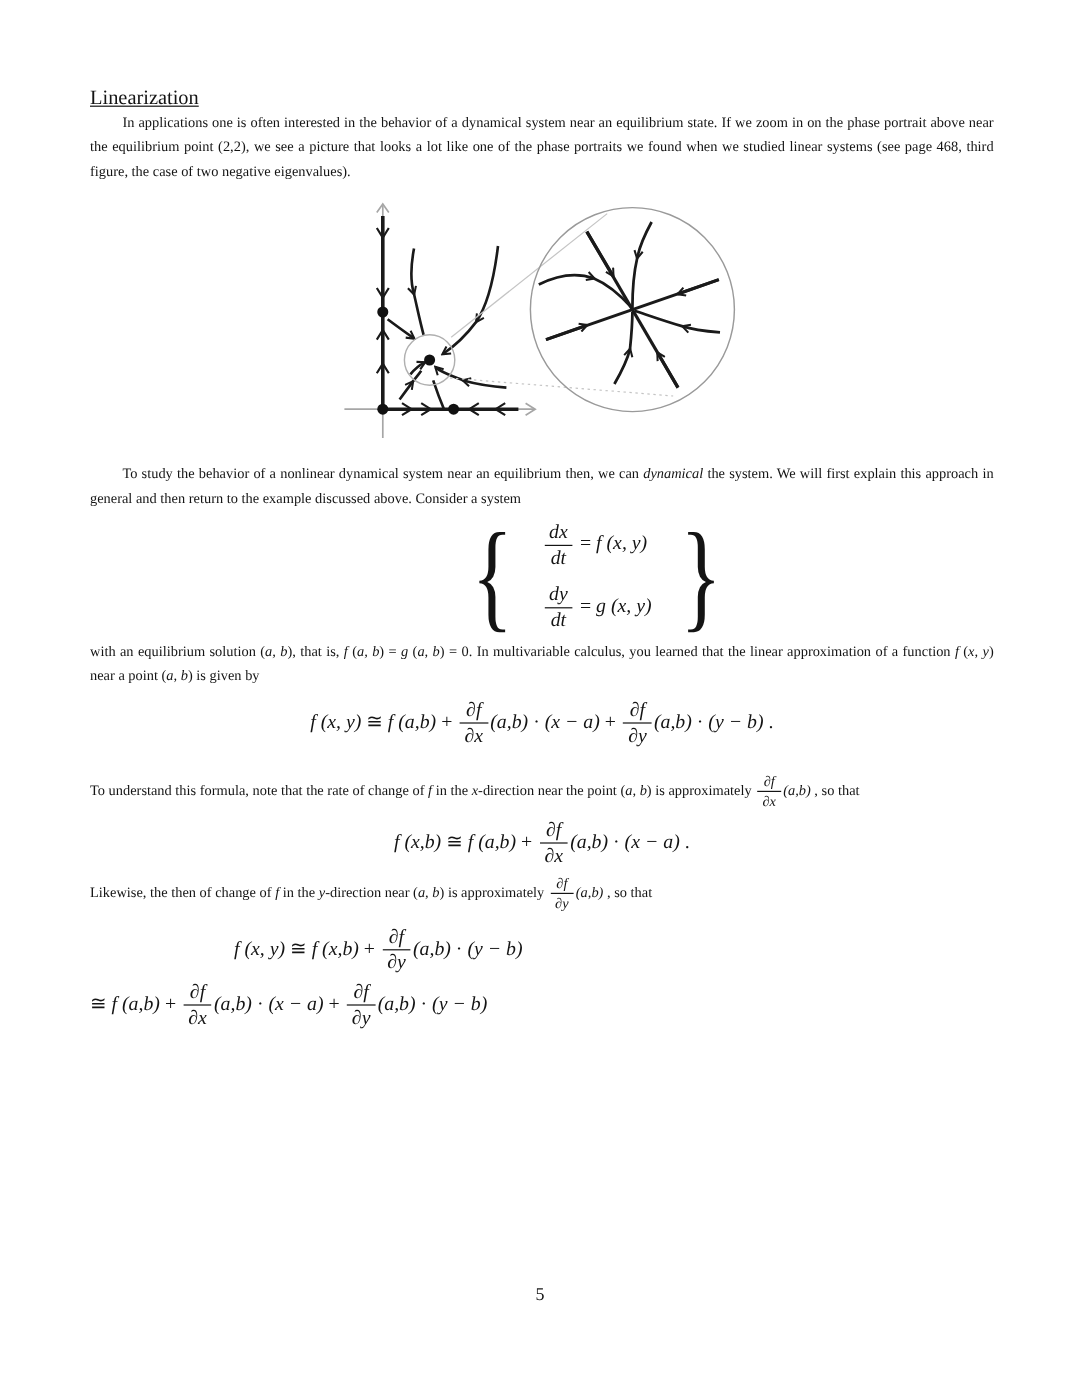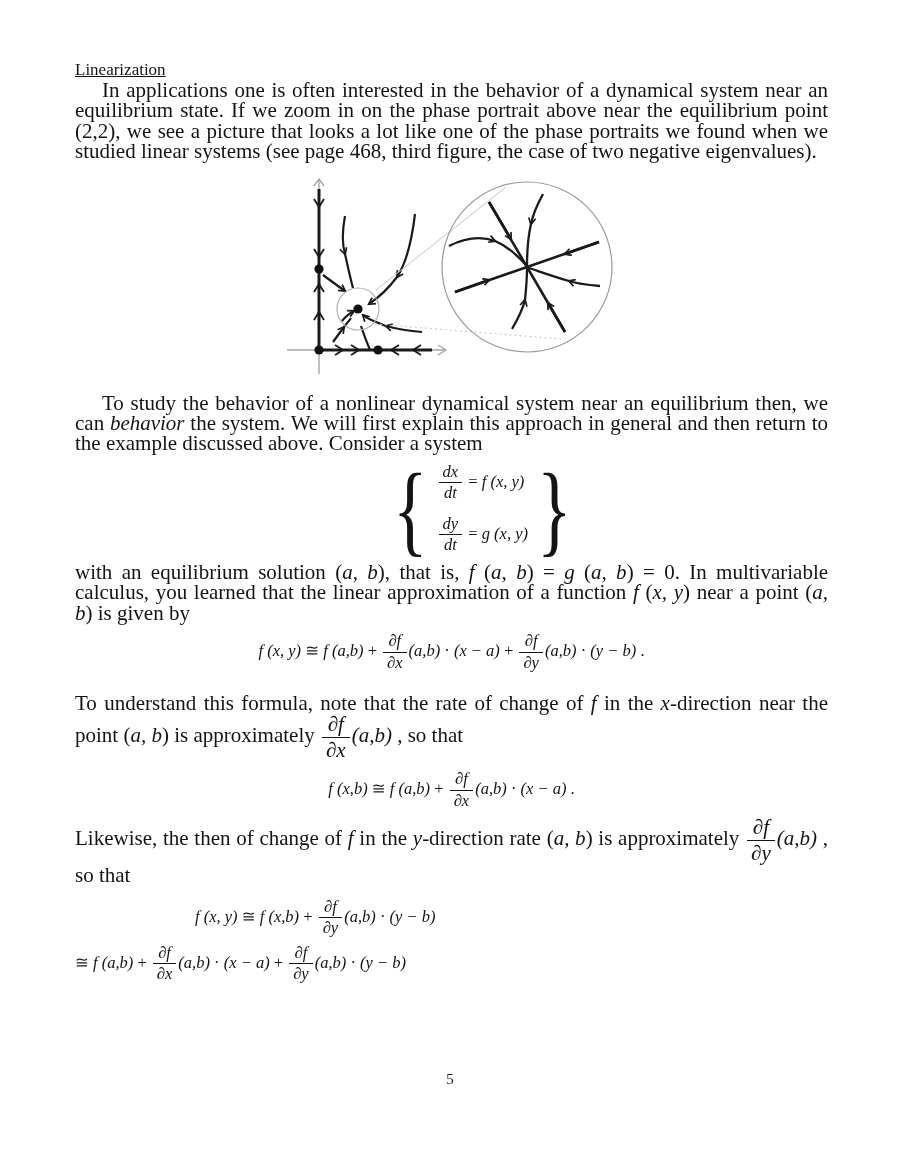--- a/index.html
+++ b/index.html
@@ -1,35 +1,35 @@
 <!DOCTYPE html>
 <html><head>
 <meta charset="utf-8">
 <style>
   * { margin:0; padding:0; box-sizing:border-box; }
   html,body { background:#ffffff; }
   .page {
     position:relative; width:900px; height:1165px; background:#ffffff;
     font-family:"Liberation Serif","DejaVu Serif",serif; color:#141414; overflow:hidden;
   }
-  .content { position:absolute; left:75px; top:60px; width:753px; }
+  .content { position:absolute; left:75px; top:72px; width:753px; }
   .heading { font-size:17px; font-weight:normal; text-decoration:underline; line-height:20px; }
-  .body { font-size:21px; line-height:20.4px; text-align:justify; }
+  .body { font-size:12px; line-height:20.4px; text-align:justify; }
   .indent { text-indent:27px; }
   .it { font-style:italic; }
   .frac { display:inline-block; vertical-align:middle; text-align:center; font-style:italic; line-height:1; margin:0 2px; }
   .frac .num { display:block; padding:1px 4px 2px; border-bottom:1.3px solid #141414; }
   .frac .den { display:block; padding:2px 4px 1px; }
   .eq { font-size:16.5px; line-height:1.2; }
   .eq-center { width:fit-content; margin-left:auto; margin-right:auto; }
   .figure-wrap { margin:12px 0 0 210px; width:332px; height:206px; }
   .para-2 { margin-top:13px; }
   .system { display:flex; align-items:center; width:fit-content; margin:9px 0 0 318px; }
   .brace { display:inline-block; font-size:72px; line-height:1; transform:scaleY(1.4); font-weight:400; }
-  .sys-col { margin:0 9px; }
+  .sys-col { margin:0 24px; }
   .sys-row + .sys-row { margin-top:12px; }
   .para-3 { margin-top:7px; }
   .eq-1 { margin-top:9px;font-family:Liberation Serif, serif; }
   .para-4 { margin-top:21px; }
   .eq-2 { margin-top:8px; }
   .para-5 { margin-top:6px; }
   .eq-3 { margin-top:12px; }
   .eq3-l1 { margin-left:120px; }
   .eq3-l2 { margin-top:6px; }
   .page-number { position:absolute; left:0; top:1071px; width:100%; text-align:center; font-size:15px; }
@@ -119,40 +119,40 @@
             <path d="M210 67 C222 72 232 81 241 91"></path>
             <path d="M227 155 C234 143 238 134 240 126" marker-end="url(#arrw)"></path>
             <path d="M240 126 C241 116 242 105 242 95"></path>
             <path d="M315 112 C303 111 293 110 284 107" marker-end="url(#arrw)"></path>
             <path d="M284 107 C270 103 256 98 244 94"></path>
           </g>
         </g>
       </svg>
     </div>
 
-    <p class="body indent para-2"><span>To study the behavior of a nonlinear dynamical system near an equilibrium then, we can </span><span class="it">behavior</span><span> the system. We will first explain this approach in general and then return to the example discussed above. Consider a system</span></p>
+    <p class="body indent para-2"><span>To study the behavior of a nonlinear dynamical system near an equilibrium then, we can </span><span class="it">dynamical</span><span> the system. We will first explain this approach in general and then return to the example discussed above. Consider a system</span></p>
 
     <div class="eq system">
       <span class="brace">{</span>
       <div class="sys-col">
         <div class="sys-row"><span class="frac"><span class="num">dx</span><span class="den">dt</span></span><span> = </span><span class="it">f (x, y)</span></div>
         <div class="sys-row"><span class="frac"><span class="num">dy</span><span class="den">dt</span></span><span> = </span><span class="it">g (x, y)</span></div>
       </div>
       <span class="brace">}</span>
     </div>
 
     <p class="body para-3"><span>with an equilibrium solution (</span><span class="it">a, b</span><span>), that is, </span><span class="it">f</span><span> (</span><span class="it">a, b</span><span>) = </span><span class="it">g</span><span> (</span><span class="it">a, b</span><span>) = 0. In multivariable calculus, you learned that the linear approximation of a function </span><span class="it">f</span><span> (</span><span class="it">x, y</span><span>) near a point (</span><span class="it">a, b</span><span>) is given by</span></p>
 
     <div class="eq eq-center eq-1"><span class="it">f (x, y)</span><span> ≅ </span><span class="it">f (a,b)</span><span> + </span><span class="frac"><span class="num">∂f</span><span class="den">∂x</span></span><span class="it">(a,b)</span><span> · </span><span class="it">(x − a)</span><span> + </span><span class="frac"><span class="num">∂f</span><span class="den">∂y</span></span><span class="it">(a,b)</span><span> · </span><span class="it">(y − b)</span><span> .</span></div>
 
     <p class="body para-4"><span>To understand this formula, note that the rate of change of </span><span class="it">f</span><span> in the </span><span class="it">x</span><span>-direction near the point (</span><span class="it">a, b</span><span>) is approximately </span><span class="frac"><span class="num">∂f</span><span class="den">∂x</span></span><span class="it">(a,b)</span><span> , so that</span></p>
 
     <div class="eq eq-center eq-2"><span class="it">f (x,b)</span><span> ≅ </span><span class="it">f (a,b)</span><span> + </span><span class="frac"><span class="num">∂f</span><span class="den">∂x</span></span><span class="it">(a,b)</span><span> · </span><span class="it">(x − a)</span><span> .</span></div>
 
-    <p class="body para-5"><span>Likewise, the then of change of </span><span class="it">f</span><span> in the </span><span class="it">y</span><span>-direction rate (</span><span class="it">a, b</span><span>) is approximately </span><span class="frac"><span class="num">∂f</span><span class="den">∂y</span></span><span class="it">(a,b)</span><span> , so that</span></p>
+    <p class="body para-5"><span>Likewise, the then of change of </span><span class="it">f</span><span> in the </span><span class="it">y</span><span>-direction near (</span><span class="it">a, b</span><span>) is approximately </span><span class="frac"><span class="num">∂f</span><span class="den">∂y</span></span><span class="it">(a,b)</span><span> , so that</span></p>
 
     <div class="eq-3">
       <div class="eq eq3-l1"><span class="it">f (x, y)</span><span> ≅ </span><span class="it">f (x,b)</span><span> + </span><span class="frac"><span class="num">∂f</span><span class="den">∂y</span></span><span class="it">(a,b)</span><span> · </span><span class="it">(y − b)</span></div>
       <div class="eq eq3-l2"><span>≅ </span><span class="it">f (a,b)</span><span> + </span><span class="frac"><span class="num">∂f</span><span class="den">∂x</span></span><span class="it">(a,b)</span><span> · </span><span class="it">(x − a)</span><span> + </span><span class="frac"><span class="num">∂f</span><span class="den">∂y</span></span><span class="it">(a,b)</span><span> · </span><span class="it">(y − b)</span></div>
     </div>
 
   </div>
 
   <div class="page-number">5</div>
 </div>

